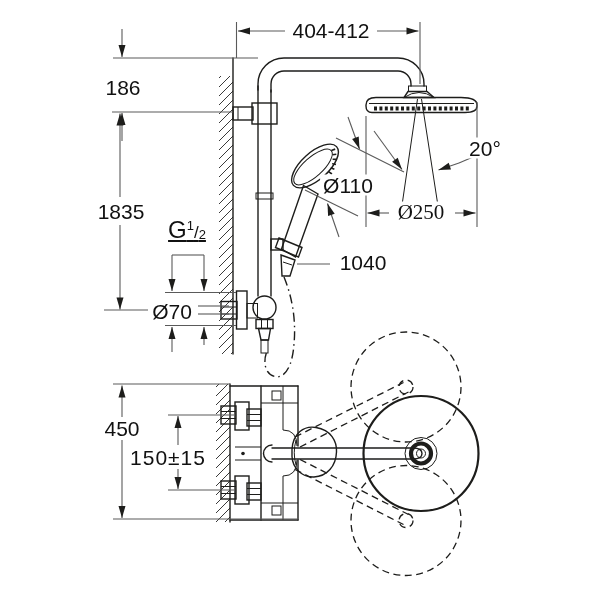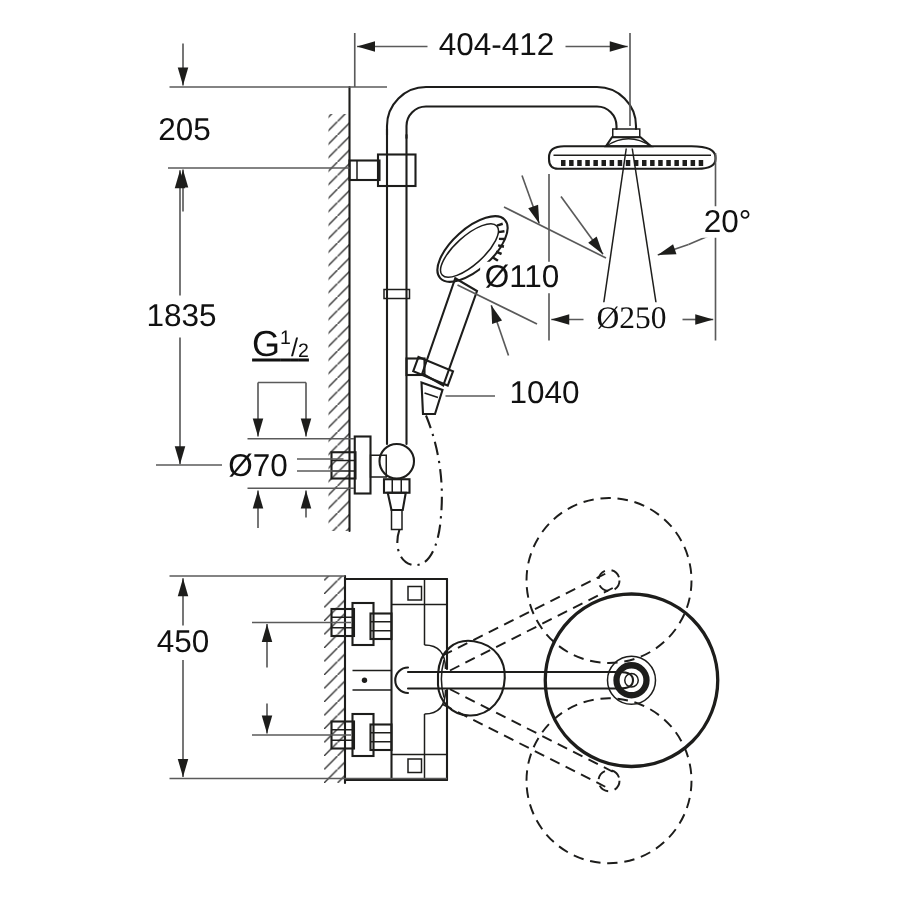--- a/index.html
+++ b/index.html
@@ -205,22 +205,23 @@
     <line class="dim" x1="122" y1="440" x2="122" y2="518" marker-end="url(#arr)"></line>
 
     <line class="dim" x1="168" y1="415" x2="234" y2="415"></line>
     <line class="dim" x1="168" y1="490" x2="234" y2="490"></line>
     <line class="dim" x1="178" y1="445" x2="178" y2="416" marker-end="url(#arr)"></line>
     <line class="dim" x1="178" y1="469" x2="178" y2="489" marker-end="url(#arr)"></line>
   </g>
 </svg>
 
 <div class="lbl" style="left:331px;top:30px;">404-412</div>
-<div class="lbl" style="left:123px;top:87px;">205</div>
+<div class="lbl" style="left:123px;top:87px;">186</div>
 <div class="lbl" style="left:121px;top:211px;">1835</div>
 <div class="lbl" style="left:187px;top:230px;font-size:24px;text-decoration:underline;"><span>G</span><span class="frac-n">1</span><span class="frac-s">/</span><span class="frac-d">2</span></div>
 <div class="lbl" style="left:172px;top:311px;">Ø70</div>
 <div class="lbl" style="left:363px;top:262px;">1040</div>
 <div class="lbl" style="left:348px;top:185px;">Ø110</div>
 <div class="lbl" style="left:485px;top:148px;">20°</div>
 <div class="lbl" style="left:421px;top:212px;font-family:Liberation Serif, serif;">Ø250</div>
 <div class="lbl" style="left:122px;top:428px;">450</div>
+<div class="lbl" style="left:168px;top:457px;letter-spacing:1px;">150±15</div>
 </div>
 
 </body></html>

